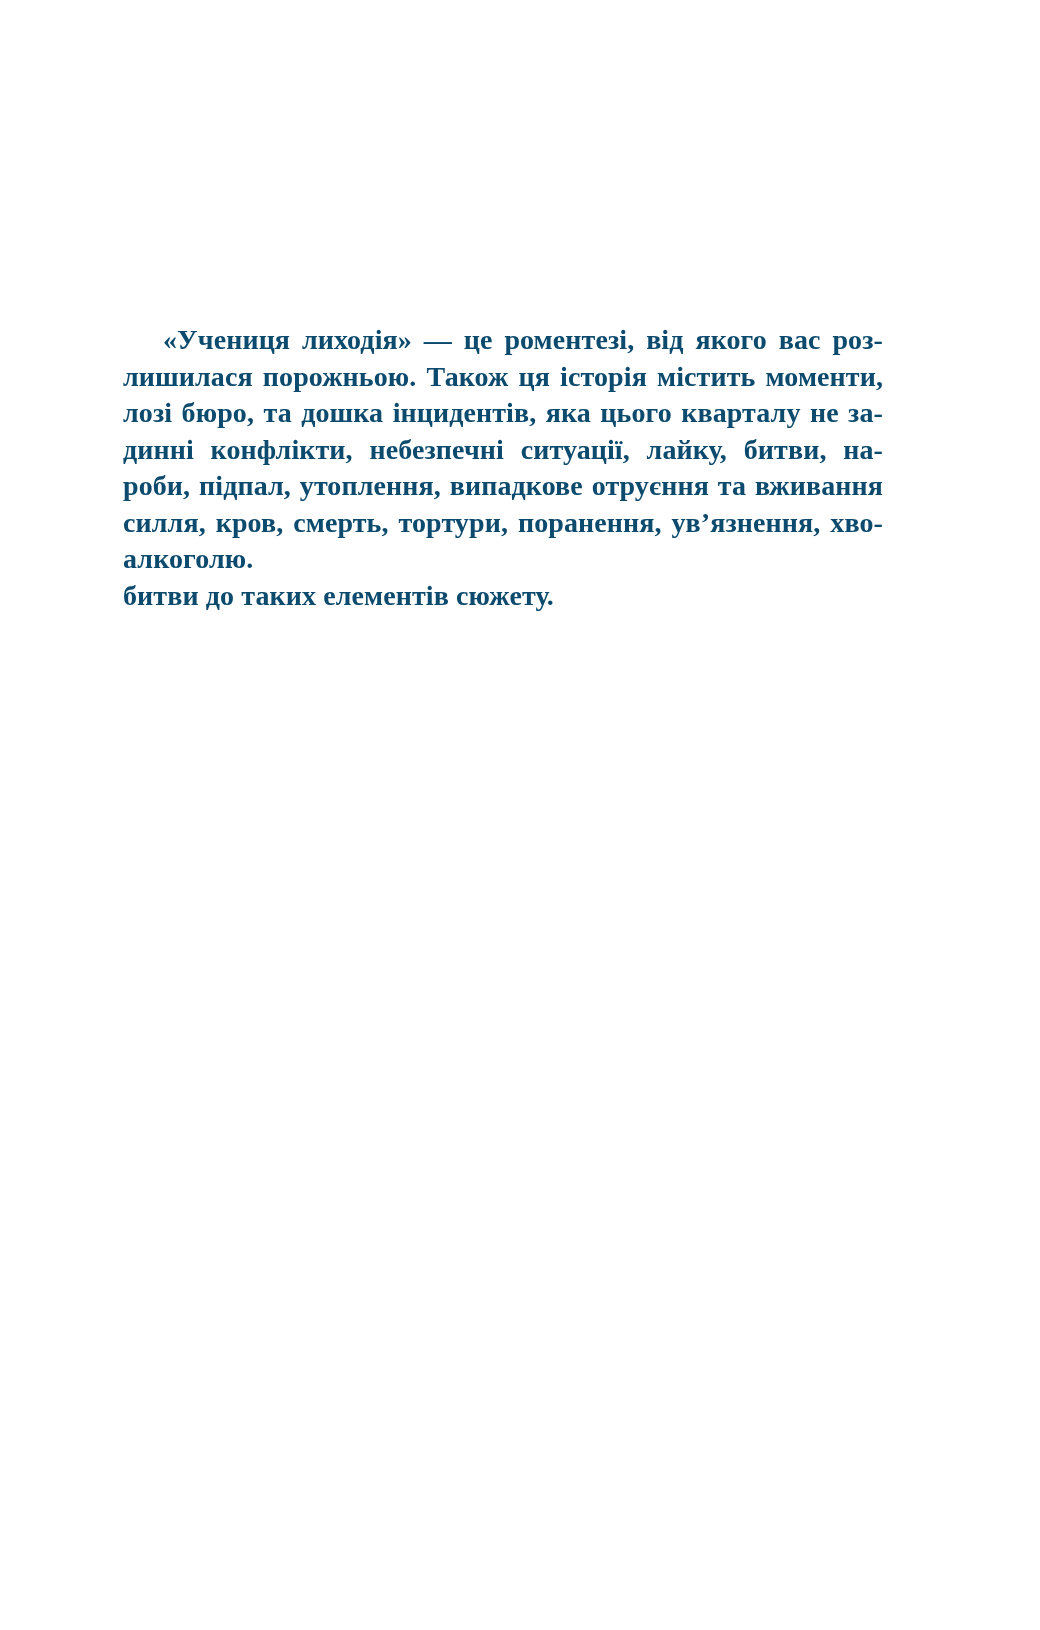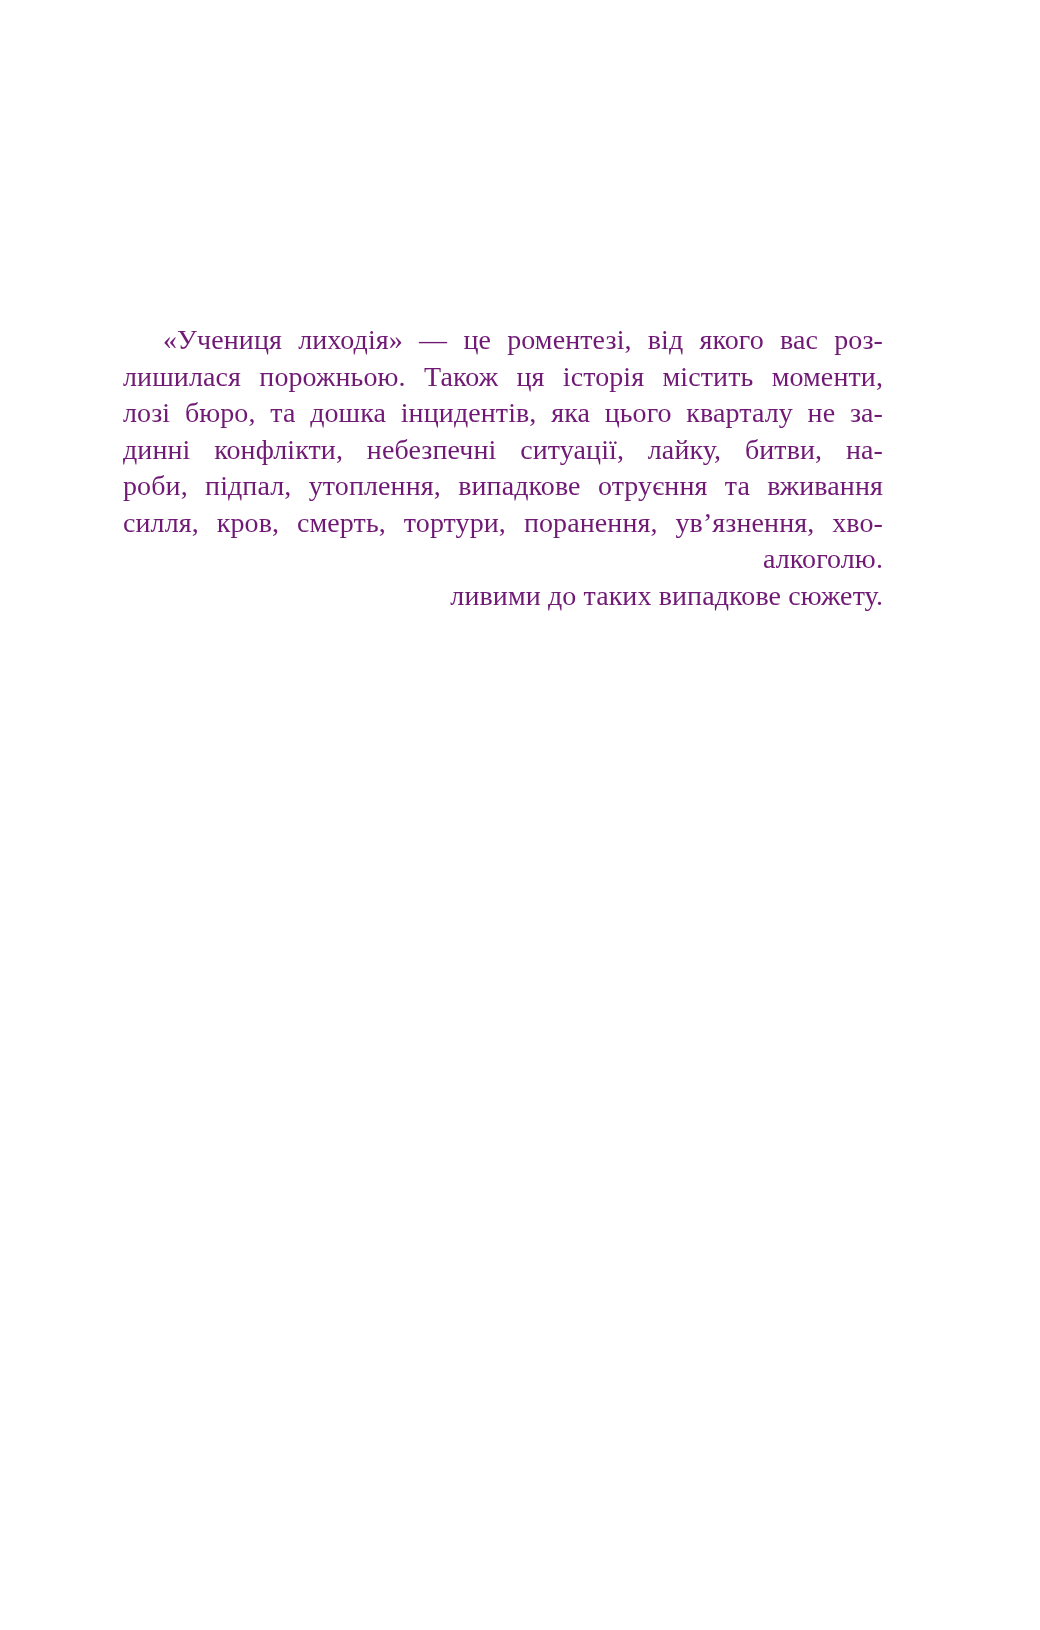--- a/index.html
+++ b/index.html
@@ -21,40 +21,40 @@
     width: 760px;
     font-size: 28px;
     line-height: 36.5px;
     color: #1e1e1c;
     letter-spacing: 0.1px;
   }
   .paragraph {
     margin: 0;
   }
   .line {
-    text-align: right;
+    text-align: left;
     white-space: normal;
   }
   .line.just {
     text-align: justify;
     text-align-last: justify;
   }
   .line.indent {
     padding-left: 40px;
   }
 </style>
 </head>
 <body>
 
-<main class="text-block" style="color: #701a75;">
+<main class="text-block" style="color: #0c4a6e; font-weight: bold;">
     <div class="paragraph">
       <div class="line just indent">«Учениця лиходія» — це роментезі, від якого вас роз-</div>
       <div class="line just">лишилася порожньою. Також ця історія містить моменти,</div>
       <div class="line just">лозі бюро, та дошка інцидентів, яка цього кварталу не за-</div>
       <div class="line just">динні конфлікти, небезпечні ситуації, лайку, битви, на-</div>
       <div class="line just">роби, підпал, утоплення, випадкове отруєння та вживання</div>
       <div class="line just">силля, кров, смерть, тортури, поранення, ув’язнення, хво-</div>
       <div class="line">алкоголю.</div>
     </div>
     <div class="paragraph">
-      <div class="line">ливими до таких випадкове сюжету.</div>
+      <div class="line">битви до таких елементів сюжету.</div>
     </div>
   </main>
 
 </body></html>

